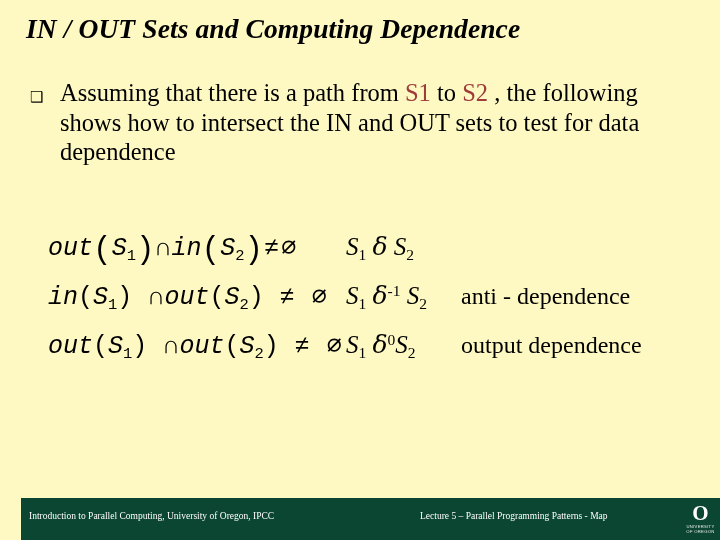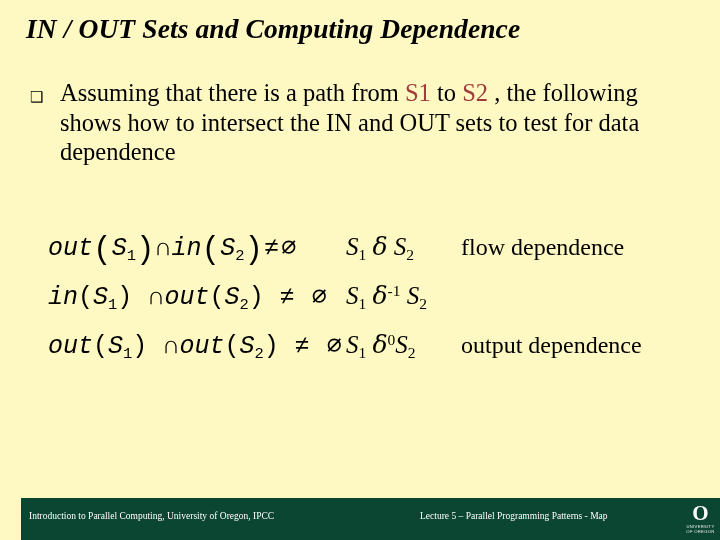--- a/index.html
+++ b/index.html
@@ -211,26 +211,26 @@
       <div class="bullet-marker">❑</div>
       <div class="bullet-text"><span>Assuming that there is a path from </span><span class="stmt">S1</span><span> to </span><span class="stmt">S2</span><span> , the following shows how to intersect the IN and OUT sets to test for data dependence</span></div>
     </div>
   </div>
 
   <div id="equations">
 
     <div class="eq-row">
       <div class="col-set"><span class="fn">out</span><span class="paren-big">(</span><span class="var">S</span><sub>1</sub><span class="paren-big">)</span><span class="op">∩</span><span class="fn">in</span><span class="paren-big">(</span><span class="var">S</span><sub>2</sub><span class="paren-big">)</span><span class="op">≠</span><span class="op">∅</span></div>
       <div class="col-delta"><span class="var">S</span><sub>1</sub>&nbsp;<span class="delta">δ</span><sup></sup>&nbsp;<span class="var">S</span><sub>2</sub></div>
-      <div class="col-name">flow dependence</div>
     </div>
 
     <div class="eq-row">
       <div class="col-set"><span class="fn">in</span><span class="paren">(</span><span class="var">S</span><sub>1</sub><span class="paren">)</span>&nbsp;<span class="op">∩</span><span class="fn">out</span><span class="paren">(</span><span class="var">S</span><sub>2</sub><span class="paren">)</span>&nbsp;<span class="op">≠</span>&nbsp;<span class="op">∅</span></div>
       <div class="col-delta"><span class="var">S</span><sub>1</sub>&nbsp;<span class="delta">δ</span><sup>-1</sup>&nbsp;<span class="var">S</span><sub>2</sub></div>
+      <div class="col-name">anti - dependence</div>
     </div>
 
     <div class="eq-row">
       <div class="col-set"><span class="fn">out</span><span class="paren">(</span><span class="var">S</span><sub>1</sub><span class="paren">)</span>&nbsp;<span class="op">∩</span><span class="fn">out</span><span class="paren">(</span><span class="var">S</span><sub>2</sub><span class="paren">)</span>&nbsp;<span class="op">≠</span>&nbsp;<span class="op">∅</span></div>
       <div class="col-delta"><span class="var">S</span><sub>1</sub>&nbsp;<span class="delta">δ</span><sup>0</sup><span class="var">S</span><sub>2</sub></div>
       <div class="col-name">output dependence</div>
     </div>
 
   </div>
 

